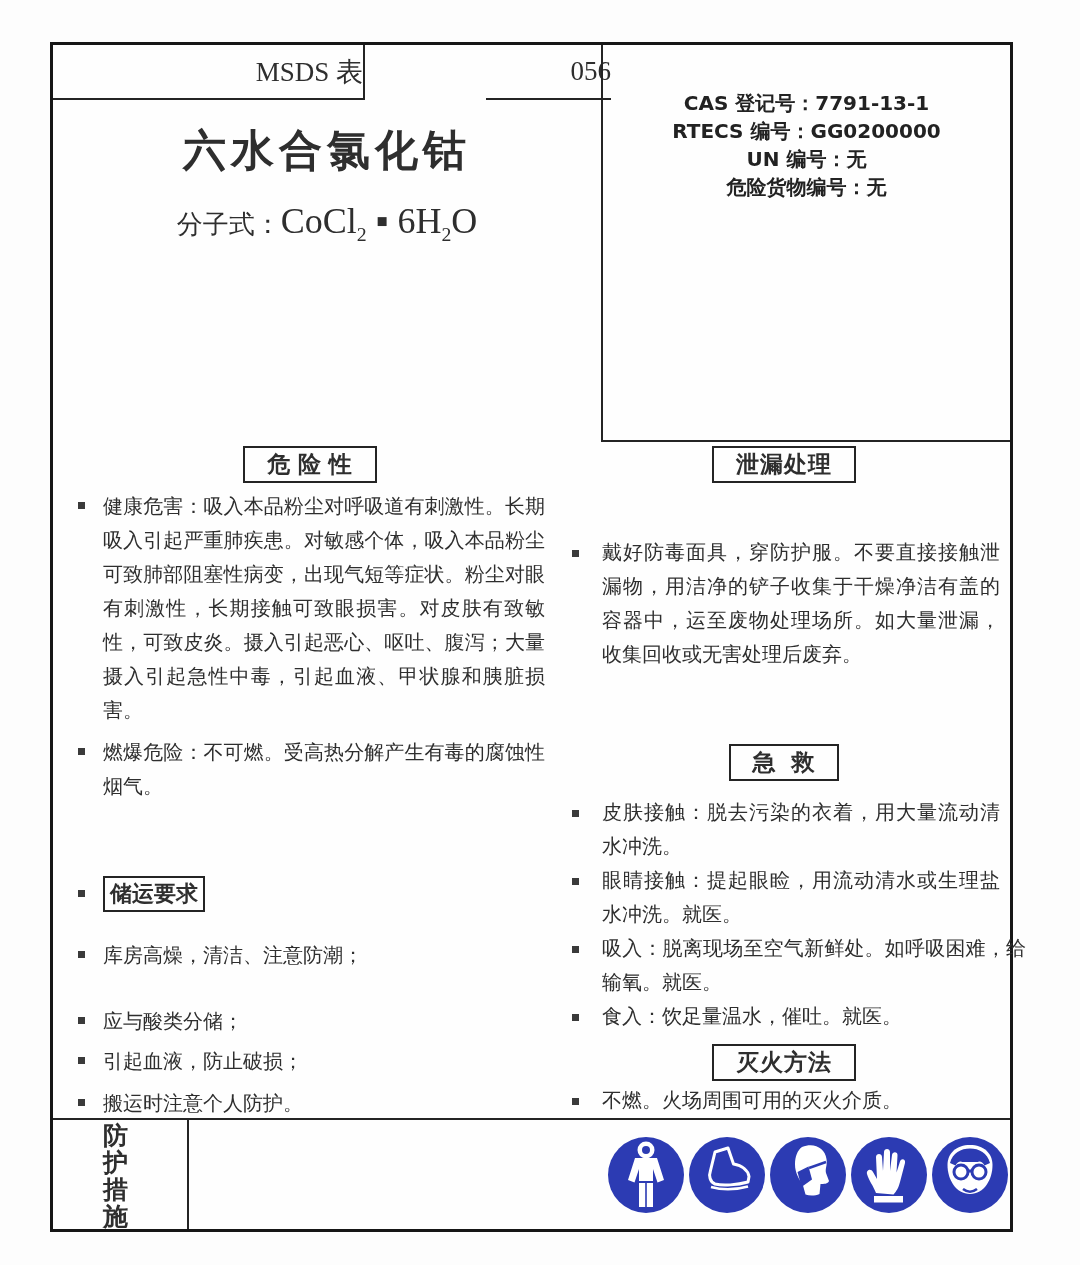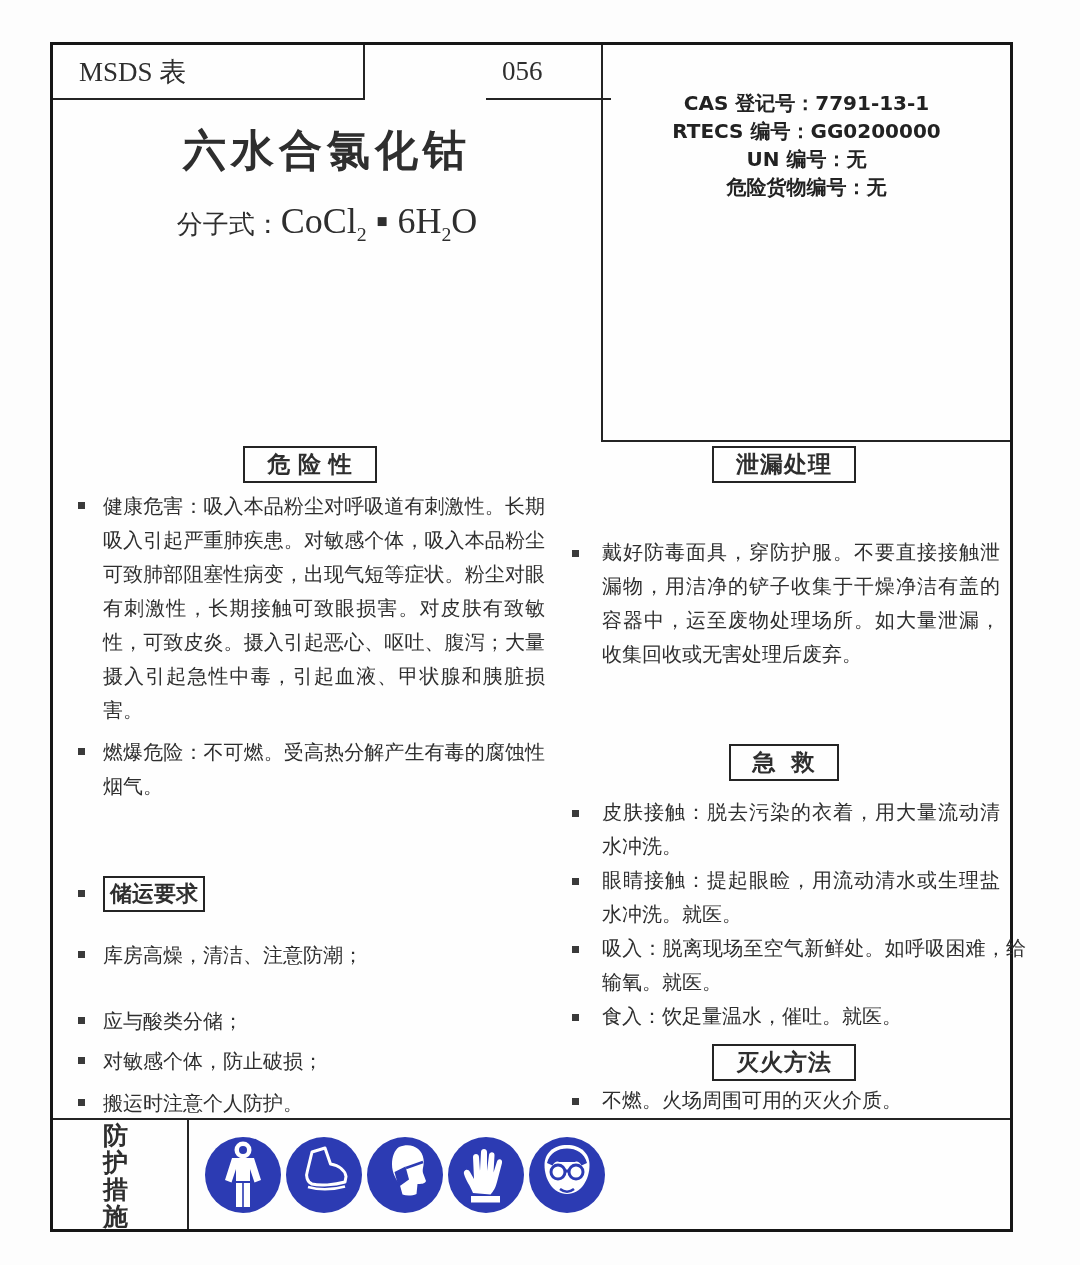--- a/index.html
+++ b/index.html
@@ -1,20 +1,20 @@
 <!DOCTYPE html>
 <html><head>
 <meta charset="utf-8">
 <style>
   html,body{margin:0;padding:0;background:#ffffff;}
   .page{position:relative;width:1080px;height:1265px;background:#fdfdfd;overflow:hidden;
         font-family:"Liberation Serif","DejaVu Serif",serif;color:#2e2e2e;}
   .tbl{position:absolute;left:50px;top:42px;width:957px;height:1184px;
        border:3px solid #161616;background:#fefefe;}
-  .cell{position:absolute;box-sizing:border-box;}
+  .cell{position:absolute;box-sizing:border-box;justify-content:flex-end;}
 
   
   .c-msds{left:0;top:0;width:312px;height:55px;border-right:2px solid #242424;border-bottom:2px solid #242424;
           display:flex;align-items:center;padding-left:26px;font-size:27px;}
   .c-bh{left:312px;top:0;width:121px;height:55px;border-right:2px solid #242424;border-bottom:2px solid #242424;
         display:flex;align-items:center;padding-left:12px;font-size:27px;}
   .c-num{left:433px;top:0;width:125px;height:55px;border-bottom:2px solid #242424;
          display:flex;align-items:center;padding-left:16px;font-size:27px;}
 
   
@@ -104,21 +104,21 @@
           <span class="head-box">危 险 性</span>
         </div>
         <div class="li hz1">健康危害：吸入本品粉尘对呼吸道有刺激性。长期吸入引起严重肺疾患。对敏感个体，吸入本品粉尘可致肺部阻塞性病变，出现气短等症状。粉尘对眼有刺激性，长期接触可致眼损害。对皮肤有致敏性，可致皮炎。摄入引起恶心、呕吐、腹泻；大量摄入引起急性中毒，引起血液、甲状腺和胰脏损害。</div>
         <div class="li hz2">燃爆危险：不可燃。受高热分解产生有毒的腐蚀性烟气。</div>
 
         <div class="st-head">
           <span class="head-box">储运要求</span>
         </div>
         <div class="li nojust st1">库房高燥，清洁、注意防潮；</div>
         <div class="li nojust st2">应与酸类分储；</div>
-        <div class="li nojust st3">对敏感个体，防止破损；</div>
+        <div class="li nojust st3">引起血液，防止破损；</div>
         <div class="li nojust st4">搬运时注意个人防护。</div>
       </div>
 
       <div class="col col-right">
         <div class="sec-head mt2">
           <span class="head-box">泄漏处理</span>
         </div>
         <div class="li mt54">戴好防毒面具，穿防护服。不要直接接触泄漏物，用洁净的铲子收集于干燥净洁有盖的容器中，运至废物处理场所。如大量泄漏，收集回收或无害处理后废弃。</div>
 
         <div class="sec-head mt71">

